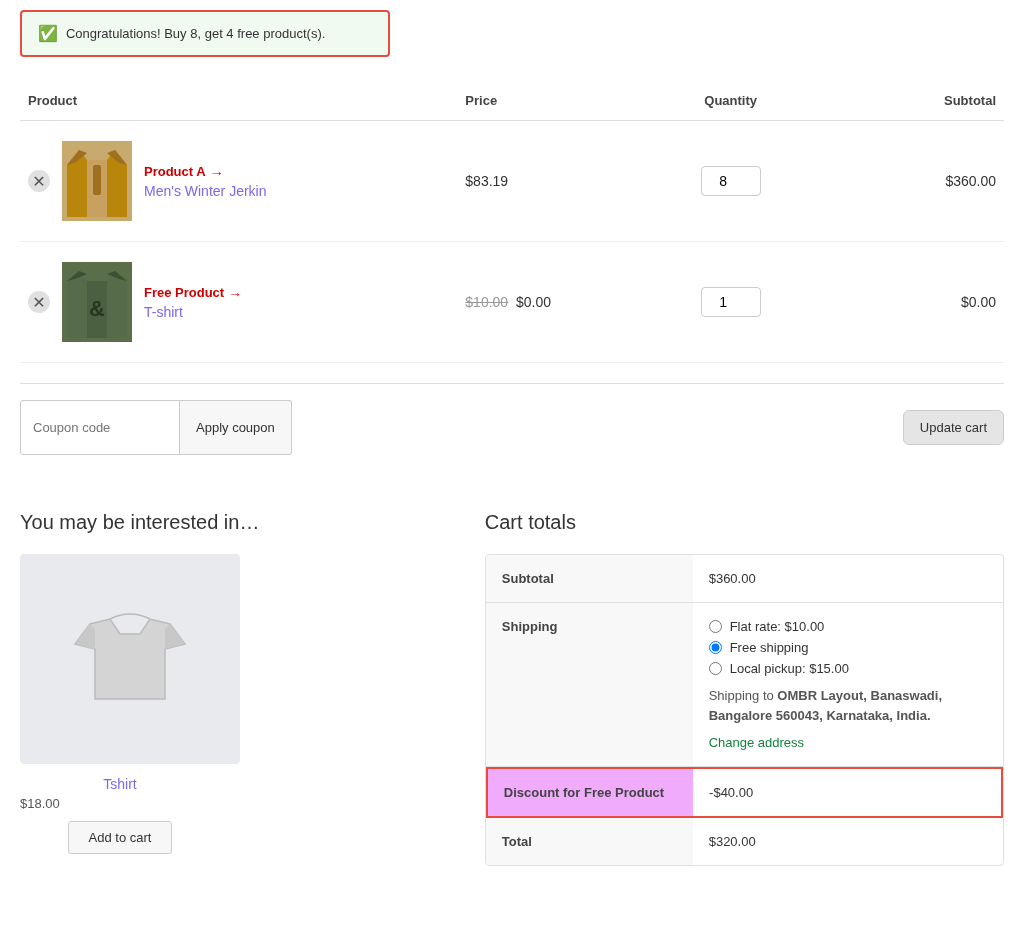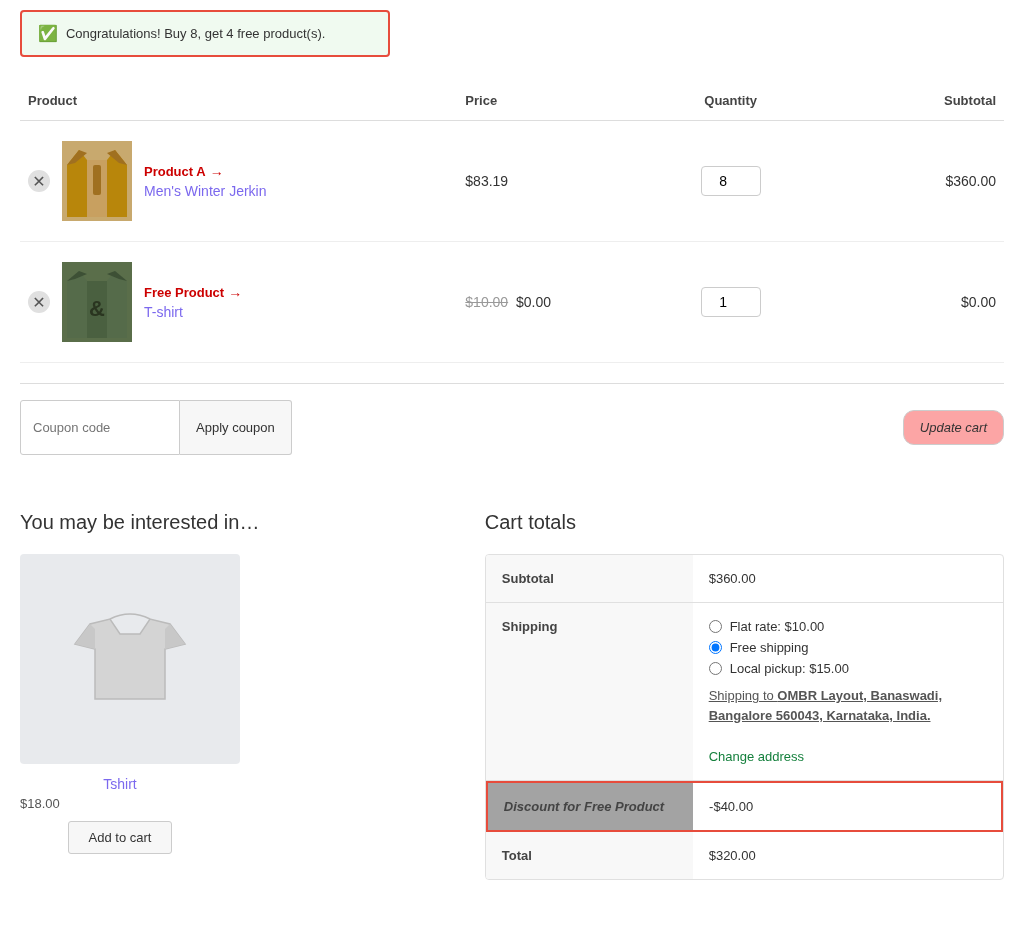--- a/index.html
+++ b/index.html
@@ -45,21 +45,21 @@
     .price-original { text-decoration: line-through; color: #999; margin-right: 4px; }
     .price-current { color: #333; }
     .quantity-input { width: 60px; text-align: center; border: 1px solid #ccc; border-radius: 4px; padding: 6px; font-size: 14px; }
     .subtotal-cell { text-align: right; font-size: 14px; }
 
     
     .coupon-row { display: flex; justify-content: space-between; align-items: center; padding: 16px 0; border-top: 1px solid #ddd; margin-bottom: 30px; }
     .coupon-form { display: flex; gap: 0; }
     .coupon-input { border: 1px solid #ccc; padding: 19px 12px; font-size: 13px; border-radius: 3px 0 0 3px; width: 160px; color: #999; outline: none; }
     .apply-coupon-btn { border: 1px solid #ccc; border-left: none; padding: 9px 16px; font-size: 13px; background: #f7f7f7; cursor: pointer; border-radius: 0 3px 3px 0; color: #333; }
-    .update-cart-btn { border: 1px solid #ccc; padding: 9px 16px; font-size: 13px; background: #fca5a5; cursor: pointer; border-radius: 11px; color: #333; font-style: italic; }
+    .update-cart-btn { border: 1px solid #ccc; padding: 9px 16px; font-size: 13px; background: #e5e5e5; cursor: pointer; border-radius: 6px; color: #333; }
 
     
     .bottom-section { display: flex; gap: 40px; padding-top: 10px; }
     .related-products { width: 45%; }
     .cart-totals-section { width: 55%; }
 
     .section-title { font-size: 20px; font-weight: 400; color: #333; margin-bottom: 20px; }
 
     
     .product-card { width: 200px; }
@@ -70,26 +70,26 @@
 
     
     .totals-table { width: 100%; border: 1px solid #e0e0e0; border-radius: 4px; overflow: hidden; }
     .totals-row { display: flex; border-bottom: 1px solid #e0e0e0; }
     .totals-row:last-child { border-bottom: none; }
     .totals-label { width: 40%; padding: 16px; font-weight: 600; font-size: 13px; background: #f8f8f8; color: #444; }
     .totals-value { width: 60%; padding: 16px; font-size: 13px; }
 
     .shipping-option { display: flex; align-items: center; gap: 8px; margin-bottom: 6px; font-size: 13px; }
     .shipping-option input[type="radio"] { margin: 0; }
-    .shipping-address { font-size: 13px; color: #555; margin-top: 10px; margin-bottom: 24px; line-height: 1.5; text-decoration: underline; }
+    .shipping-address { font-size: 13px; color: #555; margin-top: 10px; margin-bottom: 10px; line-height: 1.5; }
     .shipping-address strong { font-weight: 600; }
     .change-address-link { color: #15803d; text-decoration: none; font-size: 13px; margin-top: 21px; }
 
     .discount-row { border: 2px solid #e74c3c !important; }
-    .discount-row .totals-label { background: #a3a3a3; font-style: italic; }
+    .discount-row .totals-label { background: #f0abfc; }
     .discount-value { color: #333; }
 
     
     .tshirt-svg { width: 120px; height: 120px; }
 
     
     .jacket-img { width: 70px; height: 80px; background: #c8a96e; position: relative; display: flex; align-items: center; justify-content: center; }
     .tshirt-img { width: 70px; height: 80px; background: #5a6e4a; position: relative; display: flex; align-items: center; justify-content: center; }
 
     .product-label-tag { display: flex; align-items: center; gap: 4px; }

